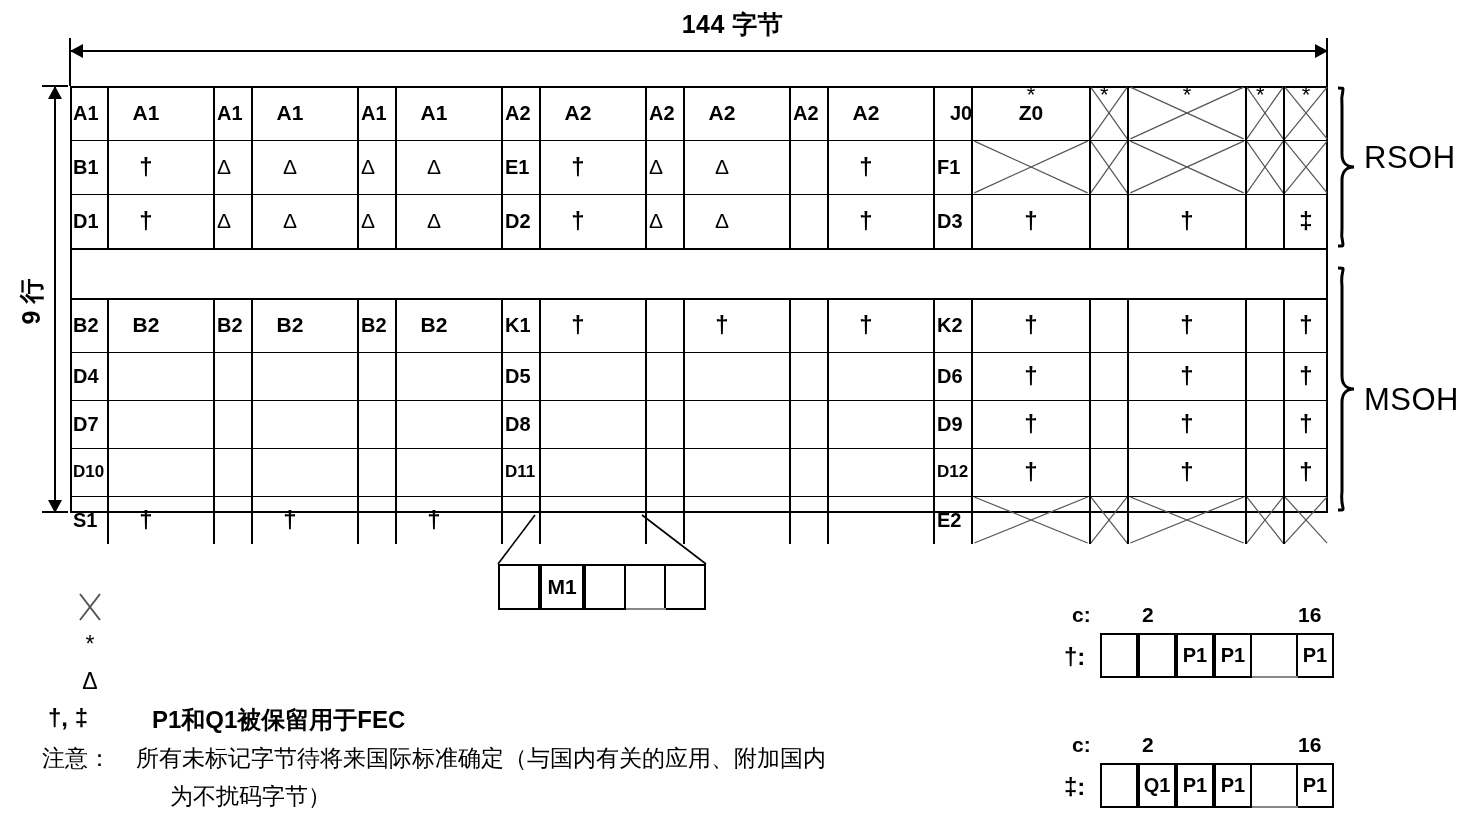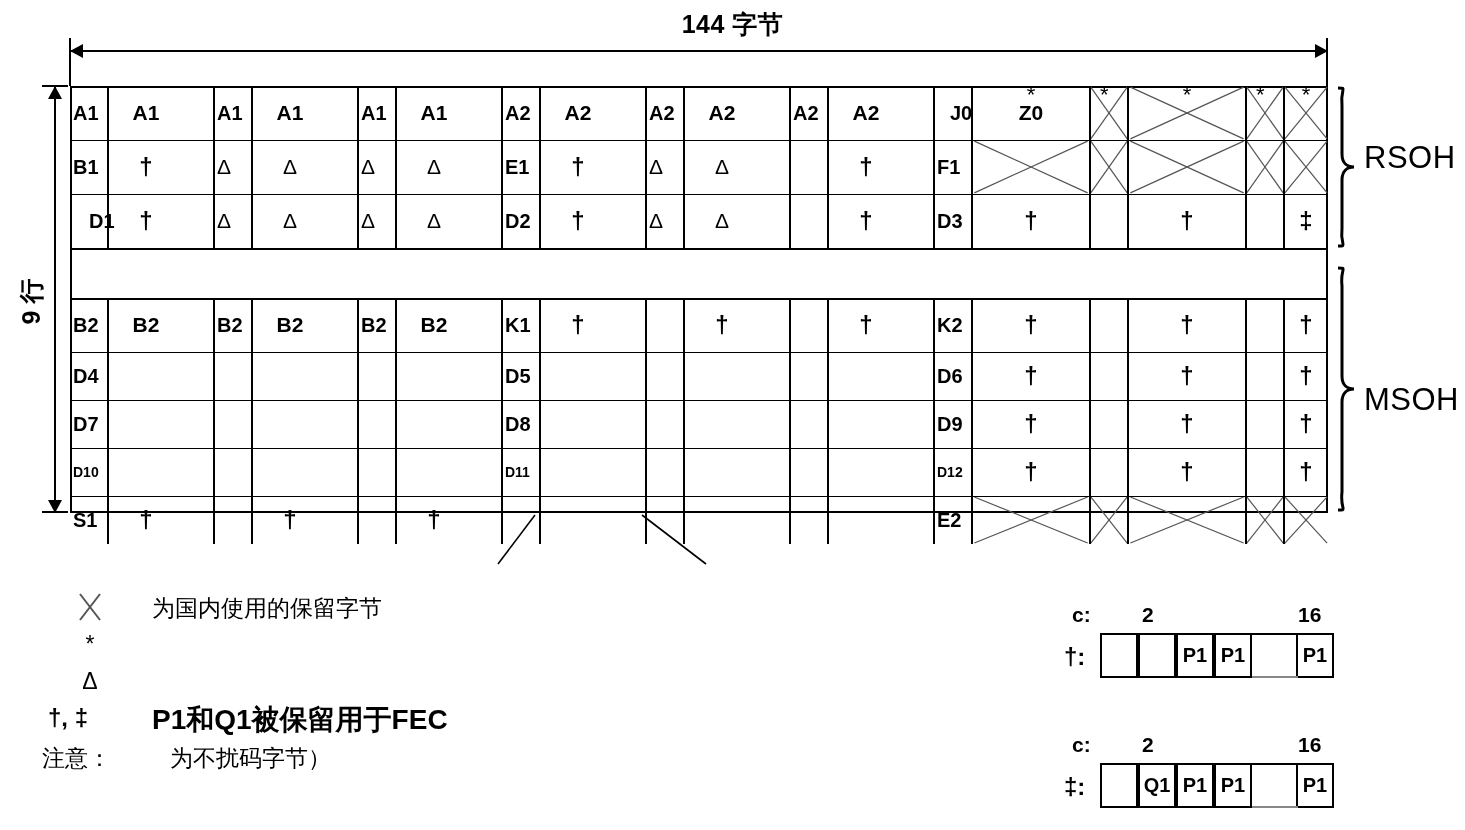--- a/index.html
+++ b/index.html
@@ -47,21 +47,21 @@
   #frame{left:70px;top:86px;width:1258px;height:427px;}
   #frame .outer{position:absolute;inset:0;border:2px solid #000;box-sizing:border-box;}
 
   .cell{position:absolute;box-sizing:border-box;}
   .cell .lbl{
     position:absolute;left:0;top:0;width:100%;height:100%;
     display:flex;align-items:center;justify-content:center;
     font-size:21px;font-weight:bold;
   }
   .cell.narrow .lbl{justify-content:flex-start;padding-left:3px;font-size:20px;}
-  .cell.narrow .lbl.tiny{font-size:14px;}
+  .cell.narrow .lbl.tiny{font-size:17px;}
   .cell .lbl.dag{font-size:24px;font-weight:bold;}
   .cell .lbl.dd{font-size:24px;font-weight:bold;}
   .cell .lbl.tri{font-size:21px;font-weight:normal;}
 
   
   .vline{position:absolute;width:2px;background:#000;}
   .hseg{position:absolute;height:1px;background:#000;}
   .hseg.thick{height:2px;}
 
   .xmark{position:absolute;left:0;top:0;width:100%;height:100%;}
@@ -98,21 +98,21 @@
   .leg-sym{
     position:absolute;left:0;top:0;width:96px;text-align:center;
     font-size:23px;line-height:34px;
   }
   .leg-sym.xs{line-height:0;}
   .leg-sym svg{vertical-align:middle;}
   .leg-txt{
     margin-left:110px;font-size:23px;line-height:37px;
     font-family:"Liberation Serif","DejaVu Serif",serif;
   }
-  .leg-txt.sans{font-family:"Liberation Sans","DejaVu Sans",sans-serif;font-weight:bold;font-size:28px;}
+  .leg-txt.sans{font-family:"Liberation Sans","DejaVu Sans",sans-serif;font-weight:bold;font-size:24px;}
   .leg-sym.dagpair{font-size:24px;font-weight:bold;text-align:left;padding-left:6px;width:104px;box-sizing:border-box;}
   #note-row{position:relative;margin-top:2px;}
   #note-lead{position:absolute;left:0;top:0;font-size:23px;line-height:38px;
     font-family:"Liberation Serif","DejaVu Serif",serif;}
   #note-body{margin-left:94px;font-size:23px;line-height:38px;
     font-family:"Liberation Serif","DejaVu Serif",serif;}
   #note-body .l2{display:block;margin-left:34px;}
 
   
   .detail{position:absolute;width:290px;height:95px;}
@@ -299,21 +299,21 @@
         </span>
       </div>
       <div class="cell wide" style="left: 1214px; top: 54px; width: 44px; height: 54px;">
         <span class="xmark">
           <svg viewBox="0 0 100 100" preserveAspectRatio="none">
             <line x1="2" y1="2" x2="98" y2="98" stroke="#555" stroke-width="1.2" vector-effect="non-scaling-stroke"></line>
             <line x1="98" y1="2" x2="2" y2="98" stroke="#555" stroke-width="1.2" vector-effect="non-scaling-stroke"></line>
           </svg>
         </span>
       </div>
-      <div class="cell narrow" style="left: 16px; top: 108px; width: 38px; height: 54px;">
+      <div class="cell narrow" style="left: 0px; top: 108px; width: 38px; height: 54px;">
         <span class="lbl">D1</span>
       </div>
       <div class="cell wide" style="left: 38px; top: 108px; width: 76px; height: 54px;">
         <span class="lbl dag">†</span>
       </div>
       <div class="cell narrow" style="left: 144px; top: 108px; width: 38px; height: 54px;">
         <span class="lbl tri">Δ</span>
       </div>
       <div class="cell wide" style="left: 182px; top: 108px; width: 76px; height: 54px;">
         <span class="lbl tri">Δ</span>
@@ -610,45 +610,54 @@
     <path d="M 4 2 C 14 2 6 2 8 20 L 8 110 C 8 120 14 123 20 123 C 14 123 8 126 8 136 L 8 226 C 6 244 14 244 4 244" fill="none" stroke="#000" stroke-width="3"></path>
   </svg>
 </div>
 <div class="brace-label abs" style="left:1364px;top:382px;">MSOH</div>
 
 <div class="abs" id="m1-group">
   <svg id="m1-leaders" viewBox="0 0 300 110">
     <line x1="38" y1="59" x2="75" y2="10" stroke="#000" stroke-width="1.6"></line>
     <line x1="246" y1="59" x2="182" y2="10" stroke="#000" stroke-width="1.6"></line>
   </svg>
+  <div id="m1-box">
+      <div class="mcell" style="left: 0px; width: 42px;"></div>
+      <div class="mcell" style="left: 42px; width: 44px;"></div>
+      <div class="mlbl" style="left: 42px; width: 44px;">M1</div>
+      <div class="mcell" style="left: 86px; width: 42px;"></div>
+      <div class="mcell" style="left: 166px; width: 42px;"></div>
+      <div style="position: absolute; left: 128px; top: 0px; width: 40px; height: 2px; background: rgb(0, 0, 0);"></div>
+      <div style="position: absolute; left: 128px; top: 44px; width: 40px; height: 2px; background: rgb(136, 136, 136);"></div>
+    </div>
 </div>
 
 <div class="abs" id="legend">
   <div class="leg-row">
     <span class="leg-sym xs">
       <svg width="30" height="34" viewBox="0 0 30 34">
           <line x1="5" y1="4" x2="25" y2="30" stroke="#555" stroke-width="2"></line>
           <line x1="25" y1="4" x2="5" y2="30" stroke="#555" stroke-width="2"></line>
         </svg>
     </span>
-    <div class="leg-txt">为国内使用的保留字节</div>
   </div>
   <div class="leg-row">
     <span class="leg-sym">*</span>
   </div>
   <div class="leg-row">
     <span class="leg-sym">Δ</span>
   </div>
   <div class="leg-row">
     <span class="leg-sym dagpair">†, ‡</span>
     <div class="leg-txt sans">P1和Q1被保留用于FEC</div>
   </div>
   <div id="note-row">
     <span id="note-lead">注意：</span>
     <div id="note-body">
+      <span>所有未标记字节待将来国际标准确定（与国内有关的应用、附加国内</span>
       <span class="l2">为不扰码字节）</span>
     </div>
   </div>
 </div>
 
 <div class="detail abs" id="detail-0" style="left:1056px;top:600px;">
   <span class="csym">c:</span>
   <span class="num" style="left:86px;">2</span>
   <span class="num" style="left:242px;">16</span>
   <span class="rowsym">†:</span>

